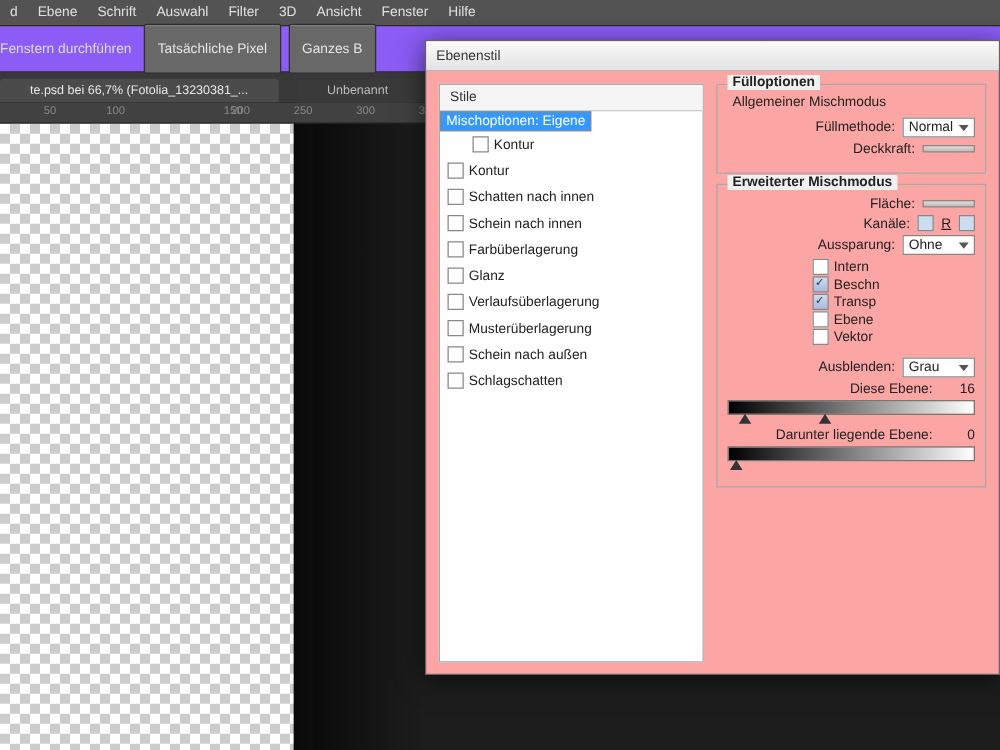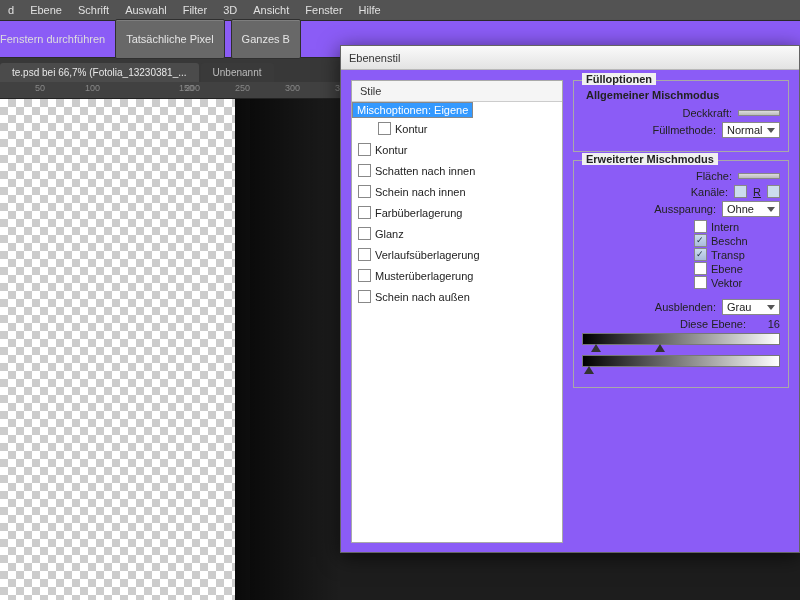--- a/index.html
+++ b/index.html
@@ -2,47 +2,47 @@
 <html><head>
 <meta charset="utf-8">
 <style>
 body{margin:0;font-family:Tahoma,Arial,sans-serif;font-size:11px;background:#000;overflow:hidden;width:800px;height:600px;position:relative}
 .menubar{background:#535353;color:#e0e0e0;height:20px;display:flex;align-items:center;padding-left:0}
 .menubar span{padding:0 8px;cursor:default}
 .optbar{background:#8b5cf6;height:36px;display:flex;align-items:center;padding-left:0;border-top:1px solid #2a2a2a;border-bottom:1px solid #2a2a2a}
 .optbar-text{color:#ddd;margin-right:10px}
 .btn{background:#686868;border:1px solid #2f2f2f;color:#e5e5e5;padding:13px 10px;margin-right:6px;border-radius:2px;box-shadow:inset 0 1px 0 rgba(255,255,255,0.15)}
 .tabbar{background:#383838;height:24px;display:flex;align-items:flex-end}
-.tab{background:#4b4b4b;color:#e8e8e8;padding:4px 12px;margin-right:2px;border-top-left-radius:3px;border-top-right-radius:3px;font-size:10px;max-width:220px;overflow:hidden;white-space:nowrap}
+.tab{background:#4b4b4b;color:#e8e8e8;padding:4px 24px;margin-right:15px;border-top-left-radius:3px;border-top-right-radius:3px;font-size:10px;max-width:220px;overflow:hidden;white-space:nowrap}
 .tab.inactive{background:#3a3a3a;color:#bbb}
 .ruler{background:#414141;height:16px;position:relative;color:#888;font-size:9px;border-bottom:1px solid #222}
 .ruler span{position:absolute;top:1px}
 .canvas-area{position:relative;height:504px;background:#262626}
 .checker{position:absolute;left:0;top:0;width:235px;height:504px;background-image:repeating-conic-gradient(#ccc 0 25%,#fff 0 50%);background-size:16px 16px}
 .shadow{position:absolute;left:235px;top:0;width:105px;height:504px;background:linear-gradient(to right,rgba(0,0,0,0.75),rgba(0,0,0,0))}
 .darkfill{position:absolute;left:250px;top:0;right:0;height:504px;background:#1d1d1d}
-.dialog{position:absolute;left:340px;top:45px;width:458px;height:506px;background:#8b5cf6;border:1px solid #646464;box-shadow:0 4px 20px rgba(0,0,0,0.6)}
+.dialog{position:absolute;left:340px;top:32px;width:458px;height:506px;background:#fca5a5;border:1px solid #646464;box-shadow:0 4px 20px rgba(0,0,0,0.6)}
 .titlebar{background:linear-gradient(#fafafa,#e3e3e3);height:23px;border-bottom:1px solid #b8b8b8;display:flex;align-items:center;padding-left:8px;color:#333;font-size:11px}
 .dlg-body{display:flex;padding:10px;gap:10px;height:calc(100% - 43px)}
 .styles-panel{width:210px;border:1px solid #a9a9a9;background:#fff}
 .styles-hdr{padding:4px 8px;border-bottom:1px solid #ccc;color:#333;background:#f5f5f5}
 .style-item{padding:4px 6px;display:flex;align-items:center;gap:4px;color:#222}
 .style-item.sel{background:#3399ff;color:#fff}
 .style-item.indent{padding-left:26px}
 .chk{width:11px;height:11px;border:1px solid #888;background:#fff;flex-shrink:0}
 .right-panel{flex:1;position:relative;color:#222}
 .fieldset{border:1px solid #a9a9a9;padding:6px 8px 10px;margin-bottom:8px;position:relative}
 .legend{position:absolute;top:-8px;left:8px;background:#f0f0f0;padding:0 4px;font-weight:bold;font-size:11px}
-.sub{font-weight:bold;margin:2px 0 6px 4px}
+.sub{font-weight:normal;margin:2px 0 6px 4px}
 .row{display:flex;align-items:center;justify-content:flex-end;margin:3px 0;gap:6px}
 .row label{text-align:right}
 .sel{border:1px solid #888;background:#fff;padding:1px 4px;min-width:48px;display:inline-flex;align-items:center;justify-content:space-between}
 .tri{width:0;height:0;border-left:4px solid transparent;border-right:4px solid transparent;border-top:5px solid #555;margin-left:4px}
 .slider{height:4px;background:linear-gradient(#ddd,#bbb);border:1px solid #888;flex:1;max-width:40px}
-.chkrow{display:flex;align-items:center;gap:4px;margin:1px 0 1px 112px}
+.chkrow{display:flex;align-items:center;gap:4px;margin:1px 0 1px 68px}
 .chkrow .chk.on{background:linear-gradient(#cde,#abd)}
 .chkrow .chk.on::after{content:"✓";font-size:9px;color:#234;position:relative;top:-2px;left:1px}
 .blend-slider{height:10px;background:linear-gradient(to right,#000,#fff);border:1px solid #777;margin:2px 0 10px;position:relative}
 .marker{position:absolute;bottom:-8px;width:0;height:0;border-left:5px solid transparent;border-right:5px solid transparent;border-bottom:8px solid #333}
 </style>
 </head>
 <body>
 
 <div class="menubar" id="menubar">
     <span>d</span>
@@ -117,36 +117,39 @@
             <span>Glanz</span>
           </div><div class="style-item">
             <span class="chk"></span>
             <span>Verlaufsüberlagerung</span>
           </div><div class="style-item">
             <span class="chk"></span>
             <span>Musterüberlagerung</span>
           </div><div class="style-item">
             <span class="chk"></span>
             <span>Schein nach außen</span>
+          </div><div class="style-item">
+            <span class="chk"></span>
+            <span>Schlagschatten</span>
           </div></div>
     </div>
     <div class="right-panel">
       <div class="fieldset">
         <div class="legend">Fülloptionen</div>
         <div class="sub">Allgemeiner Mischmodus</div>
         <div class="row">
-          <label>Deckkraft:</label>
-          <div class="slider"></div>
-        </div>
-        <div class="row">
           <label>Füllmethode:</label>
           <div class="sel">
               <span>Normal</span>
               <span class="tri"></span>
             </div>
+        </div>
+        <div class="row">
+          <label>Deckkraft:</label>
+          <div class="slider"></div>
         </div>
       </div>
       <div class="fieldset">
         <div class="legend">Erweiterter Mischmodus</div>
         <div class="row">
           <label>Fläche:</label>
           <div class="slider"></div>
         </div>
         <div class="row">
           <label>Kanäle:</label>
@@ -191,19 +194,23 @@
             </div>
         </div>
         <div class="row">
             <label>Diese Ebene:</label>
             <span style="width:28px;text-align:right">16</span>
           </div>
         <div class="blend-slider">
           <div class="marker" style="left:8px"></div>
             <div class="marker" style="left:72px"></div>
         </div>
+        <div class="row">
+            <label>Darunter liegende Ebene:</label>
+            <span style="width:28px;text-align:right">0</span>
+          </div>
         <div class="blend-slider">
           <div class="marker" style="left:1px"></div>
         </div>
       </div>
     </div>
   </div>
 </div>
 
 </body></html>

